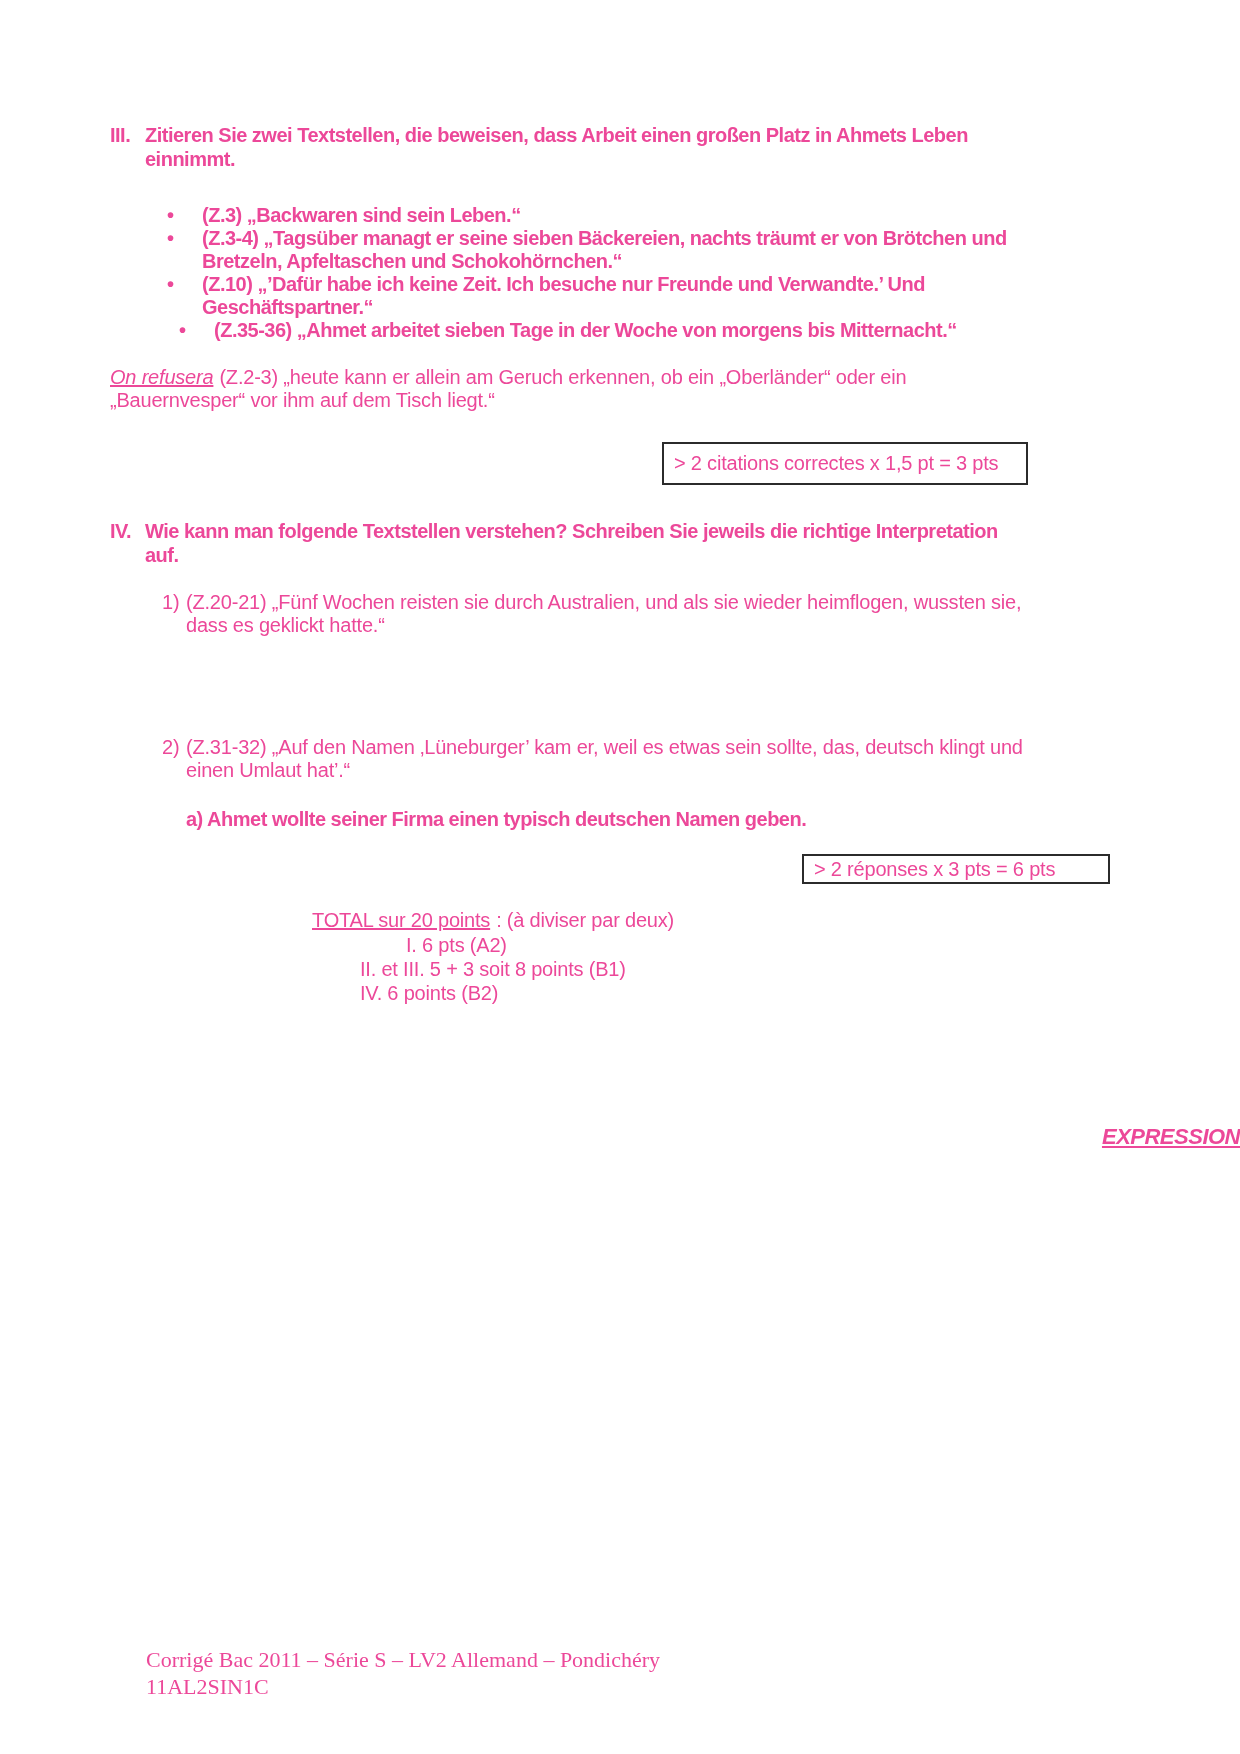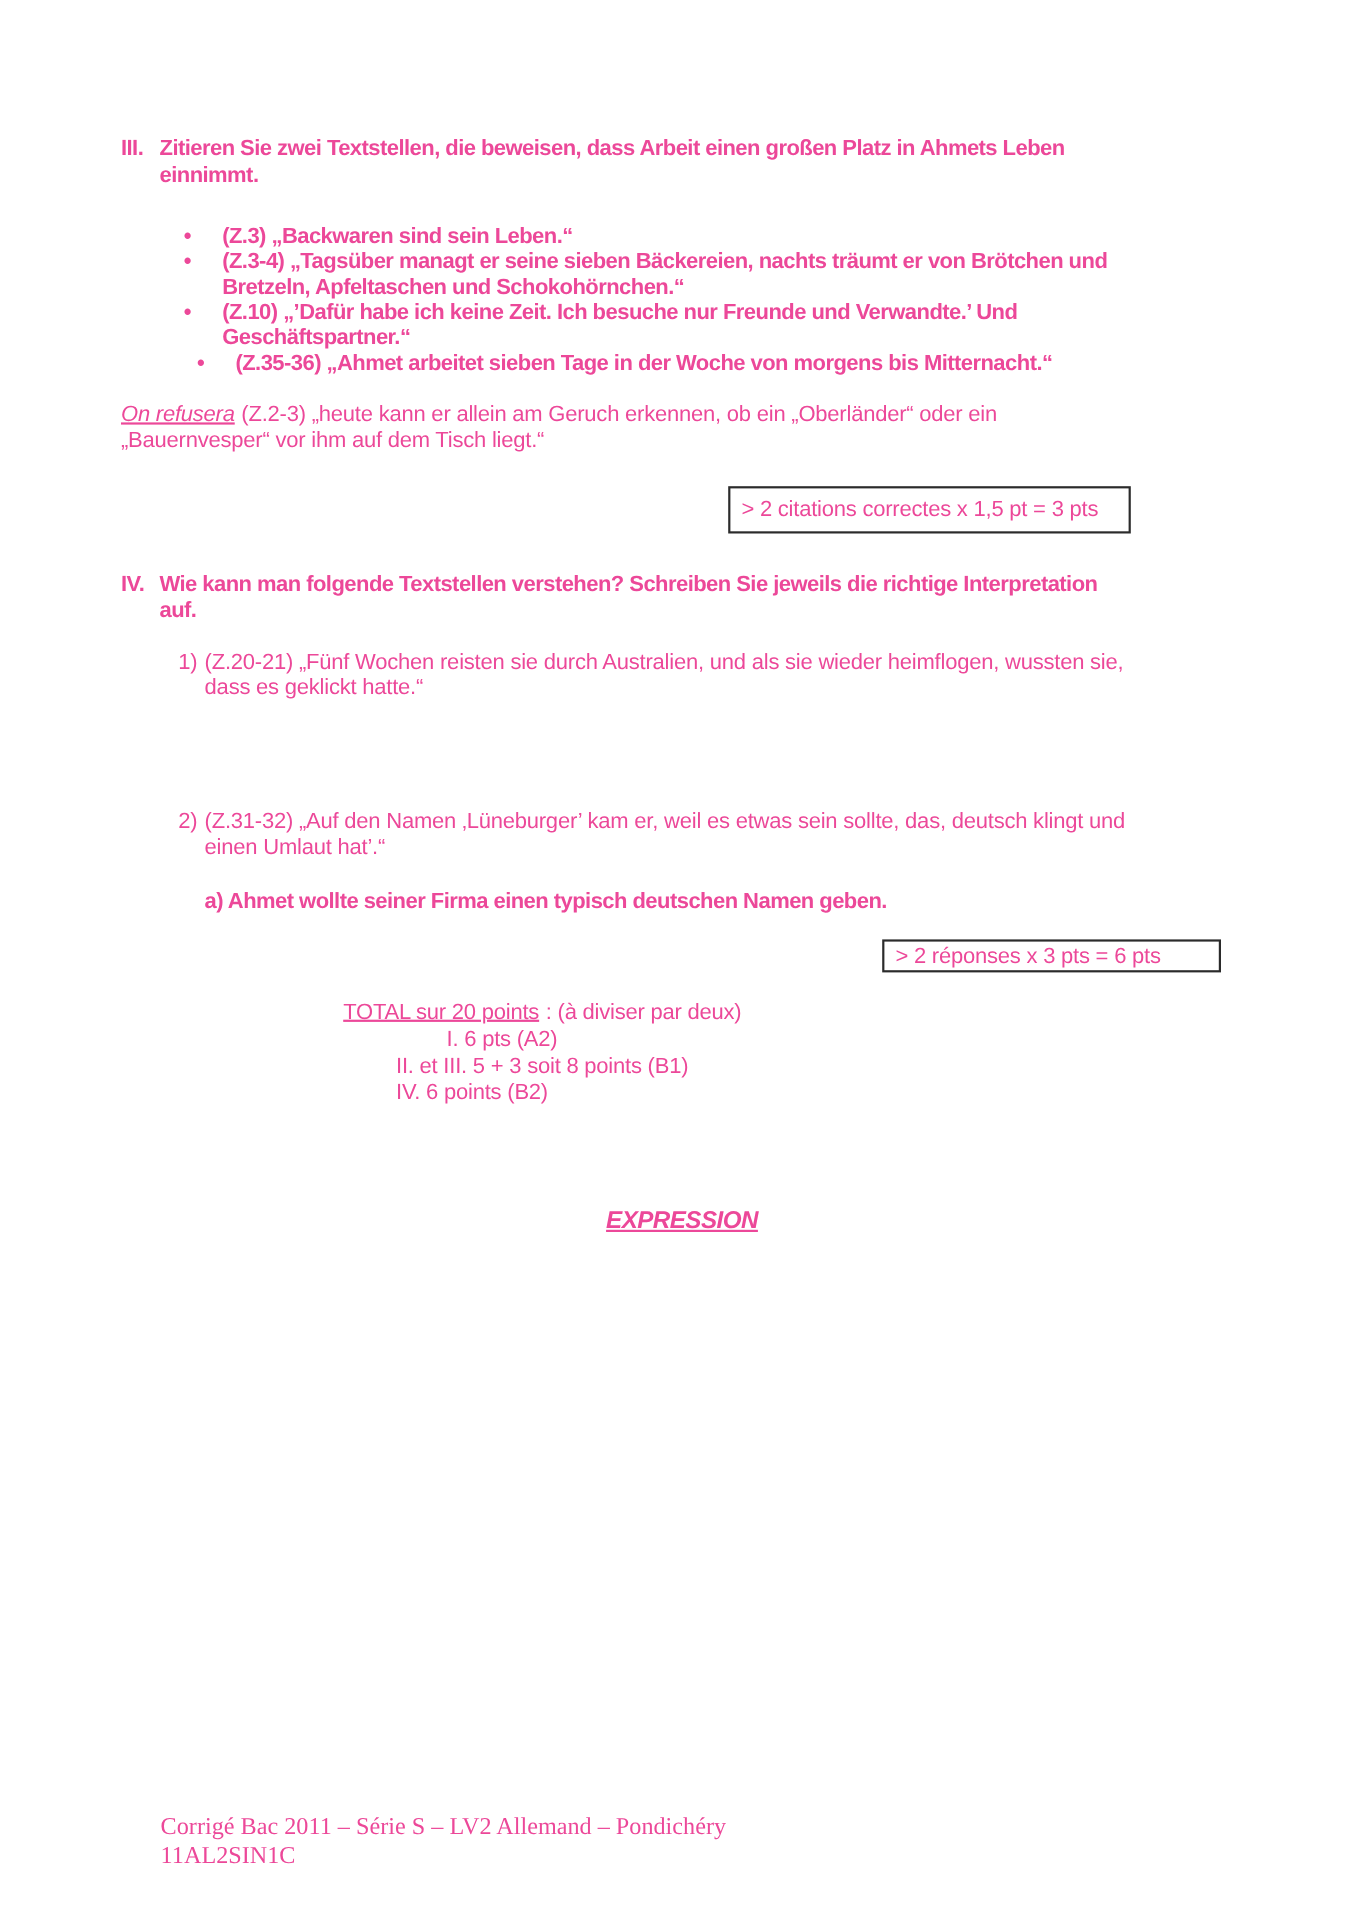--- a/index.html
+++ b/index.html
@@ -108,19 +108,19 @@
     <span>&gt; 2 réponses x 3 pts = 6 pts</span>
   </div>
 
   <div class="line" style="left:312px; top:908px;">
     <span class="u">TOTAL sur 20 points</span><span class="gap">: (à diviser par deux)</span>
   </div>
   <div class="line" style="left:360px; top:933px;margin-left:46px;">I. 6 pts (A2)</div>
   <div class="line" style="left:360px; top:957px;">II. et III. 5 + 3 soit 8 points (B1)</div>
   <div class="line" style="left:360px; top:981px;">IV. 6 points (B2)</div>
 
-  <div class="expr-head" style="top:1096px;">EXPRESSION</div>
+  <div class="expr-head" style="top:1124px;text-align:right;">EXPRESSION</div>
 
 
   <div class="line serif" style="left:110px; top:1648px;">Corrigé Bac 2011 – Série S – LV2 Allemand – Pondichéry</div>
   <div class="line serif" style="left:110px; top:1675px;">11AL2SIN1C</div>
 
 </div>
 
 </body></html>

